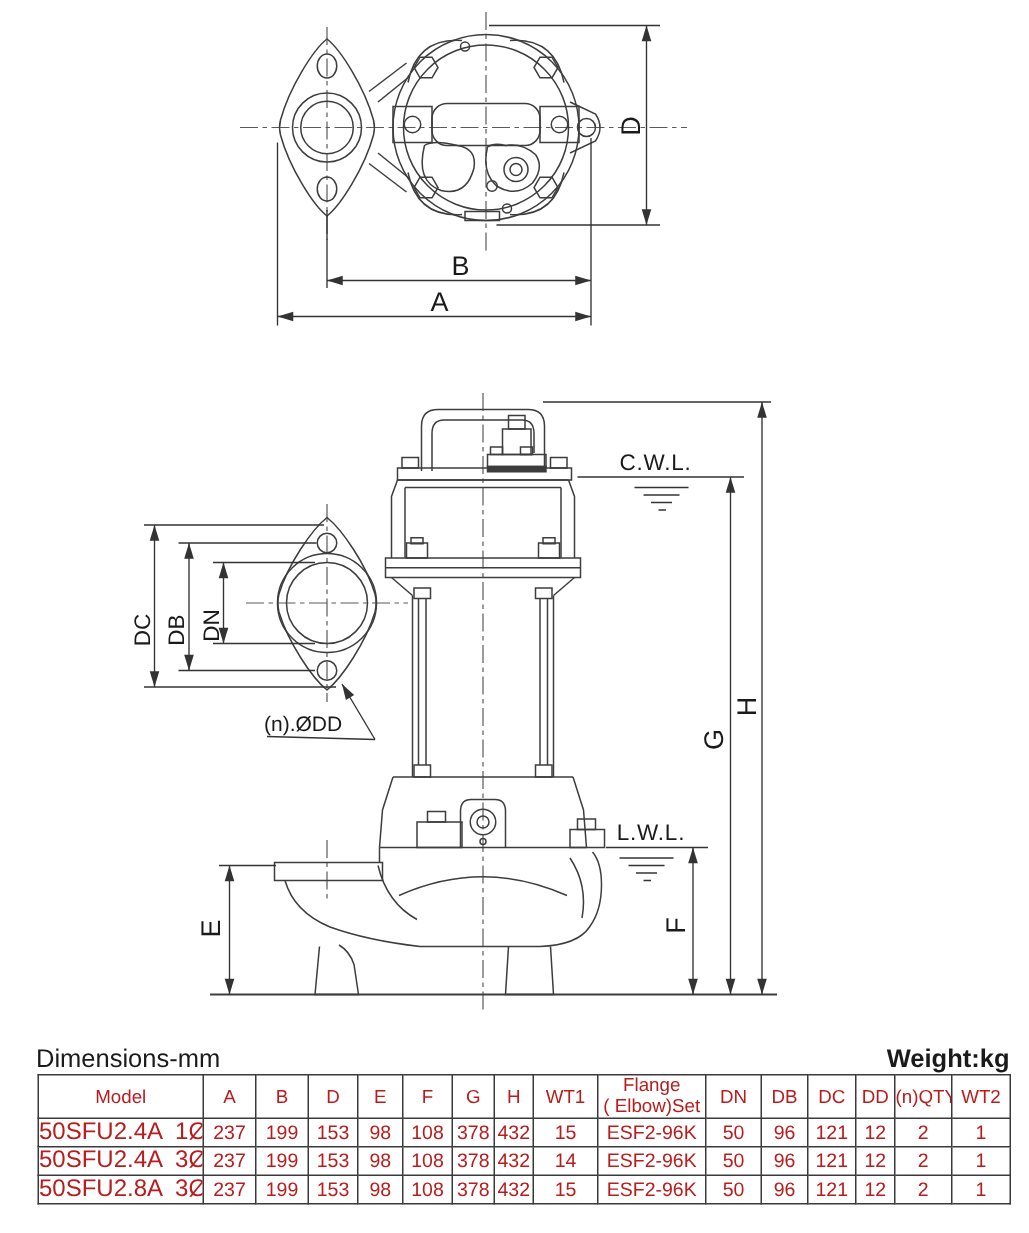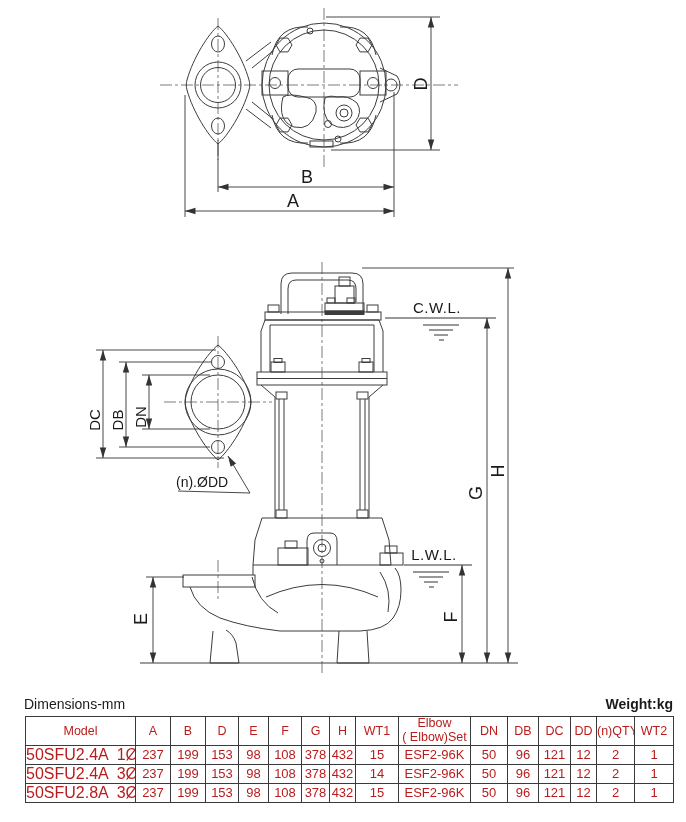--- a/index.html
+++ b/index.html
@@ -3,21 +3,21 @@
 <meta charset="utf-8">
 <style>
   html,body{margin:0;padding:0;background:#fff;}
   .page{position:relative;width:686px;height:822px;background:#fff;overflow:hidden;
         font-family:"Liberation Sans",sans-serif;color:#1a1a1a;}
   svg text{font-family:"Liberation Sans",sans-serif;fill:#1a1a1a;}
   .lbl{font-size:18px;}
   .lbl-sm{font-size:15px;}
   .lbl-wl{font-size:15px;letter-spacing:.5px;}
   .note-lbl{font-size:14px;}
-  .caption{position:absolute;top:696px;font-size:14px;color:#1a1a1a;}
+  .caption{position:absolute;top:696px;font-size:17px;color:#1a1a1a;}
   .caption-left{left:24px;}
   .caption-right{right:13px;font-weight:bold;}
   table.spec{position:absolute;left:25px;top:716px;border-collapse:collapse;table-layout:fixed;
              width:648px;font-size:13px;color:#b91c1c;}
   table.spec th,table.spec td{border:1px solid #3a3a3a;text-align:center;vertical-align:middle;
              padding:0;font-weight:normal;overflow:hidden;}
   table.spec thead tr{height:23px;}
   table.spec tbody tr{height:19px;}
   table.spec th{font-size:12.5px;}
   th.elbow-th{font-size:10px;line-height:1.1;}
@@ -292,21 +292,21 @@
       <th>Model</th>
       <th>A</th>
       <th>B</th>
       <th>D</th>
       <th>E</th>
       <th>F</th>
       <th>G</th>
       <th>H</th>
       <th>WT1</th>
       <th class="elbow-th">
-        <div>Elbow</div>
+        <div>Flange</div>
         <div>( Elbow)Set</div>
       </th>
       <th>DN</th>
       <th>DB</th>
       <th>DC</th>
       <th>DD</th>
       <th class="nqty-th">(n)QTY</th>
       <th>WT2</th>
     </tr>
   </thead>

